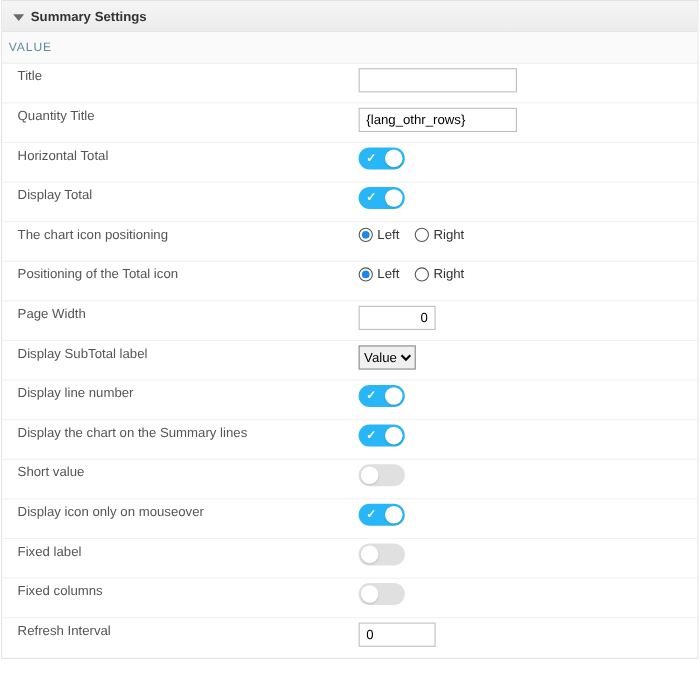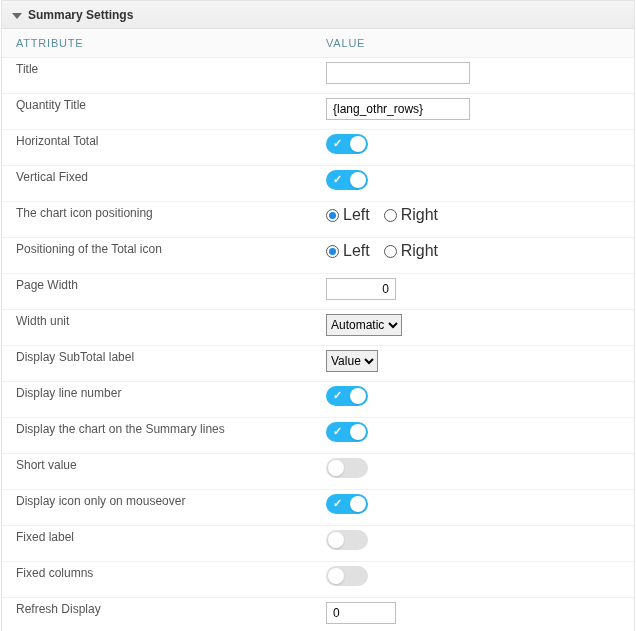--- a/index.html
+++ b/index.html
@@ -119,34 +119,33 @@
     align-items: center; justify-content: center;
     background: #fff;
     cursor: pointer;
   }
   .radio.selected::after {
     content: "";
     width: 7px; height: 7px;
     border-radius: 50%;
     background: #1e88e5;
   }
-  .radio-label { font-size: 16px; color: #333; margin-right: 10px; }
+  .radio-label { font-size: 12px; color: #333; margin-right: 10px; }
 </style>
 </head>
 <body>
 
 <div class="panel">
 
   <div class="panel-header">
     <span class="tri"></span>
     <span class="title">Summary Settings</span>
   </div>
 
   <div class="col-headers">
-    <div class="col-attr">ATTRIBUTE</div>
     <div class="col-val">VALUE</div>
   </div>
 
   <div class="row">
     <div class="label">Title</div>
     <div class="value">
       <input type="text" class="w-wide" value="" style="">
     </div>
   </div>
 
@@ -161,21 +160,21 @@
     <div class="label">Horizontal Total</div>
     <div class="value">
       <div class="toggle on">
           <span class="check">✓</span>
           <span class="knob"></span>
         </div>
     </div>
   </div>
 
   <div class="row">
-    <div class="label">Vertical Fixed</div>
+    <div class="label">Display Total</div>
     <div class="value">
       <div class="toggle on">
           <span class="check">✓</span>
           <span class="knob"></span>
         </div>
     </div>
   </div>
 
   <div class="row">
     <div class="label">The chart icon positioning</div>
@@ -201,28 +200,20 @@
     </div>
   </div>
 
   <div class="row">
     <div class="label">Page Width</div>
     <div class="value">
       <input type="text" class="w-num" value="0" style="">
     </div>
   </div>
 
-  <div class="row">
-    <div class="label">Width unit</div>
-    <div class="value">
-      <select>
-        <option>Automatic</option>
-      </select>
-    </div>
-  </div>
 
   <div class="row">
     <div class="label">Display SubTotal label</div>
     <div class="value">
       <select>
         <option>Value</option>
       </select>
     </div>
   </div>
 
@@ -277,19 +268,19 @@
   <div class="row">
     <div class="label">Fixed columns</div>
     <div class="value">
       <div class="toggle off">
           <span class="knob"></span>
         </div>
     </div>
   </div>
 
   <div class="row" style="border-bottom:none;">
-    <div class="label">Refresh Display</div>
+    <div class="label">Refresh Interval</div>
     <div class="value">
       <input type="text" class="w-num-left" value="0" style="">
     </div>
   </div>
 
 </div>
 
 </body></html>

